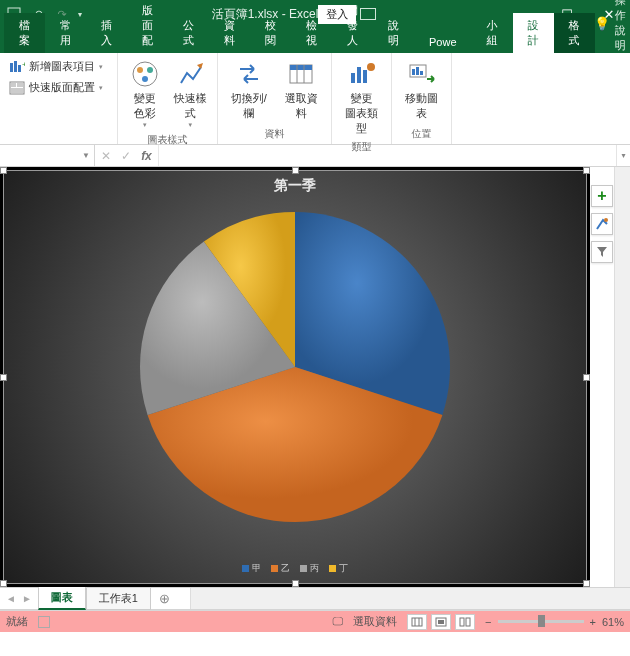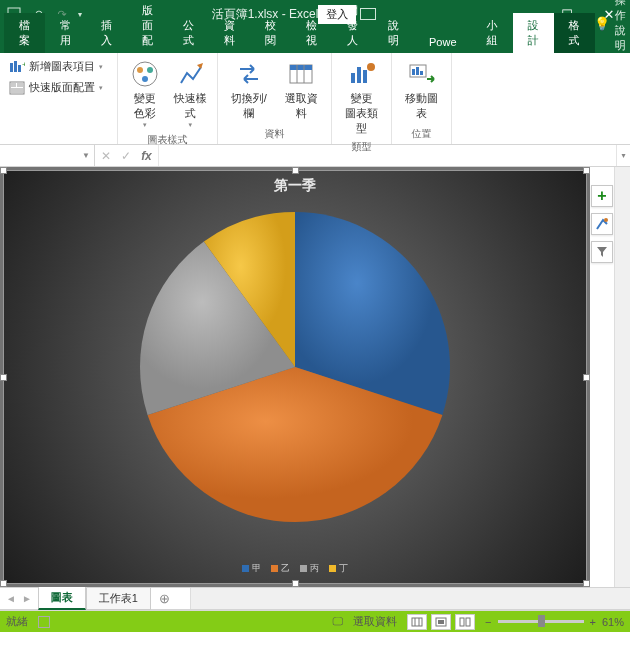--- a/index.html
+++ b/index.html
@@ -40,21 +40,21 @@
 .fbar { display: flex; align-items: stretch; border-bottom: 1px solid #d4d4d4; height: 22px; }
 .namebox { width: 95px; border-right: 1px solid #d4d4d4; display: flex; align-items: center; padding: 0 4px; color: #333; font-size: 11px; justify-content: space-between; }
 .namebox .dd { color: #888; font-size: 8px; }
 .fbtns { display: flex; align-items: center; padding: 0 6px; gap: 10px; color: #bbb; font-size: 12px; border-right: 1px solid #e8e8e8; }
 .fx { font-style: italic; color: #777; font-weight: bold; }
 .finput { flex: 1; }
 .fexpand { width: 14px; display: flex; align-items: center; justify-content: center; color: #888; font-size: 8px; border-left: 1px solid #e4e4e4; }
 
 
 .wswrap { display: flex; height: 421px; border-bottom: 1px solid #d4d4d4; }
-.chartcell { flex: 1; padding: 3px; position: relative; background: #737373; }
+.chartcell { flex: 1; padding: 3px; position: relative; background: #000000; }
 .chartbox { width: 100%; height: 100%; border: 1px solid #999; position: relative; background: radial-gradient(circle at 50% 48%, #6a6a6a 0%, #565656 38%, #303030 78%, #1d1d1d 100%); }
 .handle { width: 7px; height: 7px; background: #fff; border: 1px solid #888; position: absolute; }
 .h-tl { top: -4px; left: -4px; } .h-tr { top: -4px; right: -4px; }
 .h-bl { bottom: -4px; left: -4px; } .h-br { bottom: -4px; right: -4px; }
 .h-t { top: -4px; left: 50%; margin-left: -3px; } .h-b { bottom: -4px; left: 50%; margin-left: -3px; }
 .h-l { top: 50%; left: -4px; margin-top: -3px; } .h-r { top: 50%; right: -4px; margin-top: -3px; }
 .chart-title { color: #e8e8e8; font-size: 14px; text-align: center; padding-top: 6px; font-weight: 600; }
 .pie { position: absolute; top: 36px; left: 50%; margin-left: -160px; }
 .legend { position: absolute; bottom: 8px; left: 0; right: 0; display: flex; justify-content: center; gap: 10px; }
 .legend-item { display: flex; align-items: center; gap: 3px; color: #ccc; font-size: 9px; }
@@ -66,21 +66,21 @@
 
 
 .sheetbar { height: 22px; display: flex; align-items: center; border-bottom: 1px solid #d4d4d4; background: #fff; }
 .sbnav { display: flex; padding: 0 6px; gap: 6px; color: #aaa; font-size: 10px; }
 .stab { padding: 3px 12px; border: 1px solid #ccc; border-top: none; font-size: 11px; background: #f7f7f7; color: #333; }
 .stab.active { background: #fff; border-bottom: 2px solid #0e6836; color: #0e6836; font-weight: bold; }
 .stab.add { border: none; background: transparent; color: #888; font-size: 13px; padding: 0 8px; }
 .hscroll { flex: 1; height: 100%; background: #f0f0f0; margin-left: 12px; border-left: 1px solid #ddd; }
 
 
-.status { height: 22px; background: #84cc16; border-top: 1px solid #d8d8d8; display: flex; align-items: center; font-size: 11px; color: #555; padding: 0 6px; gap: 10px; }
+.status { height: 22px; background: #fca5a5; border-top: 1px solid #d8d8d8; display: flex; align-items: center; font-size: 11px; color: #555; padding: 0 6px; gap: 10px; }
 .status .spacer { flex: 1; }
 .viewbtns { display: flex; gap: 4px; }
 .vbtn { width: 20px; height: 16px; border: 1px solid #ccc; background: #fff; display: flex; align-items: center; justify-content: center; font-size: 9px; color: #777; }
 .zoom { display: flex; align-items: center; gap: 6px; }
 .zslider { width: 86px; height: 3px; background: #ccc; position: relative; }
 .zthumb { width: 7px; height: 12px; background: #888; position: absolute; top: -5px; left: 40px; }
 .zmid { position: absolute; left: 50%; top: -3px; width: 1px; height: 9px; background: #aaa; }
 </style>
 </head>
 <body>

